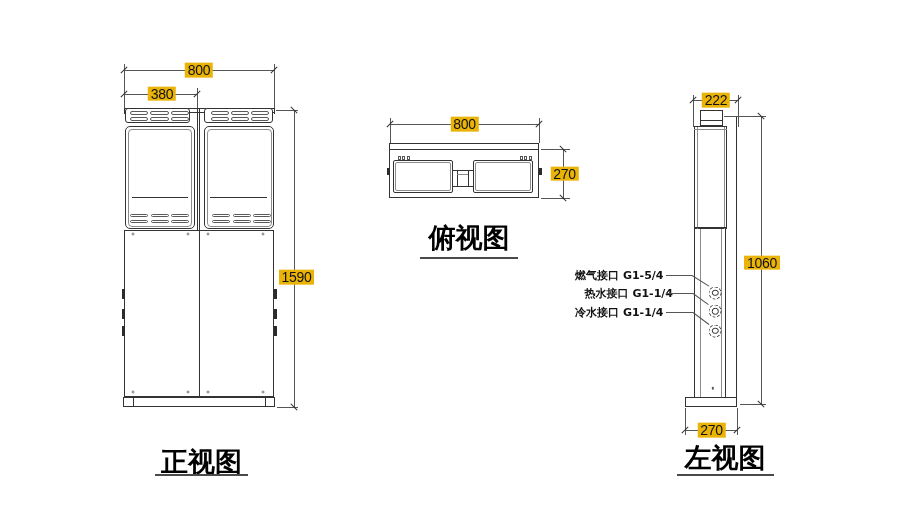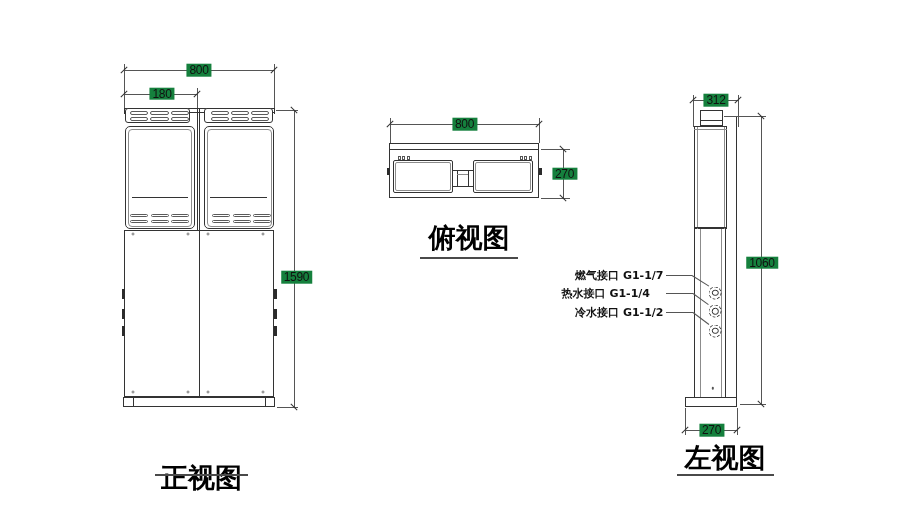--- a/index.html
+++ b/index.html
@@ -12,22 +12,22 @@
   .thin{border-color:#8c8c8c}
   .thk{border-top-width:1.5px}
   .box{position:absolute;border:1px solid #333;background:transparent;box-sizing:border-box}
   .wbg{background:#fff}
   .fill{position:absolute;background:#2b2b2b}
   
   .tk{position:absolute;width:9px;height:0;border-top:1.4px solid #333}
   .t45{transform:translate(-50%,-50%) rotate(-45deg)}  
   .t135{transform:translate(-50%,-50%) rotate(45deg)}  
   
-  .dimtext{position:absolute;transform:translate(-50%,-50%);background:#15803d;padding:0 3px;
-           font-size:12px;line-height:1.05;color:#111;letter-spacing:-0.3px;white-space:nowrap}
+  .dimtext{position:absolute;transform:translate(-50%,-50%);background:#eab308;padding:0 3px;
+           font-size:14px;line-height:1.05;color:#111;letter-spacing:-0.3px;white-space:nowrap}
   
   .slot{position:absolute;border:1px solid #5a5a5a;border-radius:2.5px;background:#fff;box-sizing:border-box}
   
   .circ{position:absolute;border-radius:50%;transform:translate(-50%,-50%);box-sizing:border-box}
   .scr{width:3px;height:3px;border:1px solid #787878}
   .fit-o{width:13px;height:13px;border:1.6px dashed #2e2e2e}
   .fit-i{width:6.4px;height:6.4px;border:1.5px solid #2e2e2e}
   .dot{width:2.4px;height:2.4px;background:#555}
   
   .diag{position:absolute;height:0;border-top:1px solid #555;transform-origin:0 50%}
@@ -50,21 +50,21 @@
     <i class="v" style="left:274px;top:64px;height:44.3px"></i>
     <i class="h" style="left:124px;top:70px;width:150px"></i>
     <i class="tk t45" style="left:124px;top:70px"></i>
     <i class="tk t45" style="left:274px;top:70px"></i>
     <span class="dimtext" style="left:199px;top:70px">800</span>
 
     <i class="v" style="left:196.5px;top:88px;height:20px"></i>
     <i class="h" style="left:124px;top:93.5px;width:72.5px"></i>
     <i class="tk t45" style="left:124px;top:93.5px"></i>
     <i class="tk t45" style="left:196.5px;top:93.5px"></i>
-    <span class="dimtext" style="left:162px;top:93.5px">180</span>
+    <span class="dimtext" style="left:162px;top:93.5px">380</span>
 
     <i class="h obj" style="left:124px;top:108.3px;width:150.3px"></i>
     <i class="h obj" style="left:124px;top:111.5px;width:150.3px"></i>
     <i class="v obj" style="left:124px;top:108.3px;height:6px"></i>
     <i class="v obj" style="left:274.3px;top:108.3px;height:6px"></i>
     <i class="v obj" style="left:196.7px;top:108.3px;height:121.7px"></i>
     <i class="v obj" style="left:198.7px;top:108.3px;height:121.7px"></i>
 
     <div class="box wbg" style="left:125.3px;top:107.7px;width:65.2px;height:15.8px;border-radius:3px">
       <i class="slot" style="left:3.4px;top:2.6px;width:18.3px;height:3.8px"></i>
@@ -129,21 +129,21 @@
     <i class="v obj" style="left:133.3px;top:397.3px;height:10.2px"></i>
     <i class="v obj" style="left:265px;top:397.3px;height:10.2px"></i>
 
     <i class="h" style="left:276px;top:110px;width:21.5px"></i>
     <i class="h" style="left:277px;top:407.2px;width:20.5px"></i>
     <i class="v" style="left:293.5px;top:110px;height:297.2px"></i>
     <i class="tk t135" style="left:293.5px;top:110px"></i>
     <i class="tk t135" style="left:293.5px;top:407.2px"></i>
     <span class="dimtext" style="left:296.5px;top:277px">1590</span>
 
-    <div class="vtitle" style="left:201.5px;top:464px">正视图</div>
+    <div class="vtitle" style="left:201.5px;top:448px">正视图</div>
     <i class="underline" style="left:155px;top:473.5px;width:93px"></i>
   </div>
 
   <div>
 
     <i class="v" style="left:389.7px;top:118px;height:25px"></i>
     <i class="v" style="left:539.4px;top:118px;height:24.7px"></i>
     <i class="h" style="left:389.7px;top:124.4px;width:149.7px"></i>
     <i class="tk t45" style="left:389.7px;top:124.4px"></i>
     <i class="tk t45" style="left:539.4px;top:124.4px"></i>
@@ -184,21 +184,21 @@
     <i class="underline" style="left:420px;top:256.5px;width:98.3px"></i>
   </div>
 
   <div>
 
     <i class="v" style="left:693.3px;top:95px;height:32px"></i>
     <i class="v" style="left:738.3px;top:95px;height:32px"></i>
     <i class="h" style="left:693.3px;top:100.3px;width:45px"></i>
     <i class="tk t45" style="left:693.3px;top:100.3px"></i>
     <i class="tk t45" style="left:738.3px;top:100.3px"></i>
-    <span class="dimtext" style="left:716px;top:100.3px">312</span>
+    <span class="dimtext" style="left:716px;top:100.3px">222</span>
 
     <div class="box" style="left:699.8px;top:109.8px;width:23.6px;height:16.4px"></div>
     <i class="h obj" style="left:699.8px;top:120.3px;width:23.6px"></i>
 
     <div class="box" style="left:694px;top:125.8px;width:32.8px;height:103.4px"></div>
     <i class="v thin" style="left:697.4px;top:126.8px;height:102px"></i>
     <i class="v thin" style="left:723.5px;top:126.8px;height:102px"></i>
     <i class="h thin" style="left:694px;top:128.9px;width:32.8px"></i>
     <i class="h obj" style="left:694px;top:226.6px;width:32.8px"></i>
 
@@ -209,29 +209,29 @@
     <i class="v obj" style="left:735.7px;top:115.8px;height:281.5px"></i>
 
     <i class="circ fit-o" style="left:715.3px;top:292.6px"></i>
     <i class="circ fit-i" style="left:715.3px;top:292.6px"></i>
     <i class="circ fit-o" style="left:715.3px;top:311.2px"></i>
     <i class="circ fit-i" style="left:715.3px;top:311.2px"></i>
     <i class="circ fit-o" style="left:715.3px;top:330.6px"></i>
     <i class="circ fit-i" style="left:715.3px;top:330.6px"></i>
     <i class="circ dot" style="left:713px;top:388.3px"></i>
 
-    <span class="clabel" style="left:663.5px;top:275px">燃气接口 G1-1/7</span>
+    <span class="clabel" style="left:663.5px;top:275px">燃气接口 G1-5/4</span>
     <i class="h" style="left:665.5px;top:275px;width:26px"></i>
     <i class="diag" style="left:691.5px;top:275px;width:20.2px;transform:rotate(32.3deg)"></i>
 
-    <span class="clabel" style="left:650px;top:293.3px">热水接口 G1-1/4</span>
+    <span class="clabel" style="left:673px;top:293.3px">热水接口 G1-1/4</span>
     <i class="h" style="left:665.5px;top:293.3px;width:27.5px"></i>
     <i class="diag" style="left:693px;top:293.3px;width:19.4px;transform:rotate(35.6deg)"></i>
 
-    <span class="clabel" style="left:663.5px;top:311.7px">冷水接口 G1-1/2</span>
+    <span class="clabel" style="left:663.5px;top:311.7px">冷水接口 G1-1/4</span>
     <i class="h" style="left:665.5px;top:311.7px;width:27.5px"></i>
     <i class="diag" style="left:693px;top:311.7px;width:19.7px;transform:rotate(36.9deg)"></i>
 
     <div class="box" style="left:685px;top:397.3px;width:51.8px;height:10.2px"></div>
 
     <i class="h" style="left:723.5px;top:115.8px;width:42.5px"></i>
     <i class="h" style="left:740px;top:403.8px;width:26px"></i>
     <i class="v" style="left:761.4px;top:115.8px;height:288px"></i>
     <i class="tk t135" style="left:761.4px;top:115.8px"></i>
     <i class="tk t135" style="left:761.4px;top:403.8px"></i>

